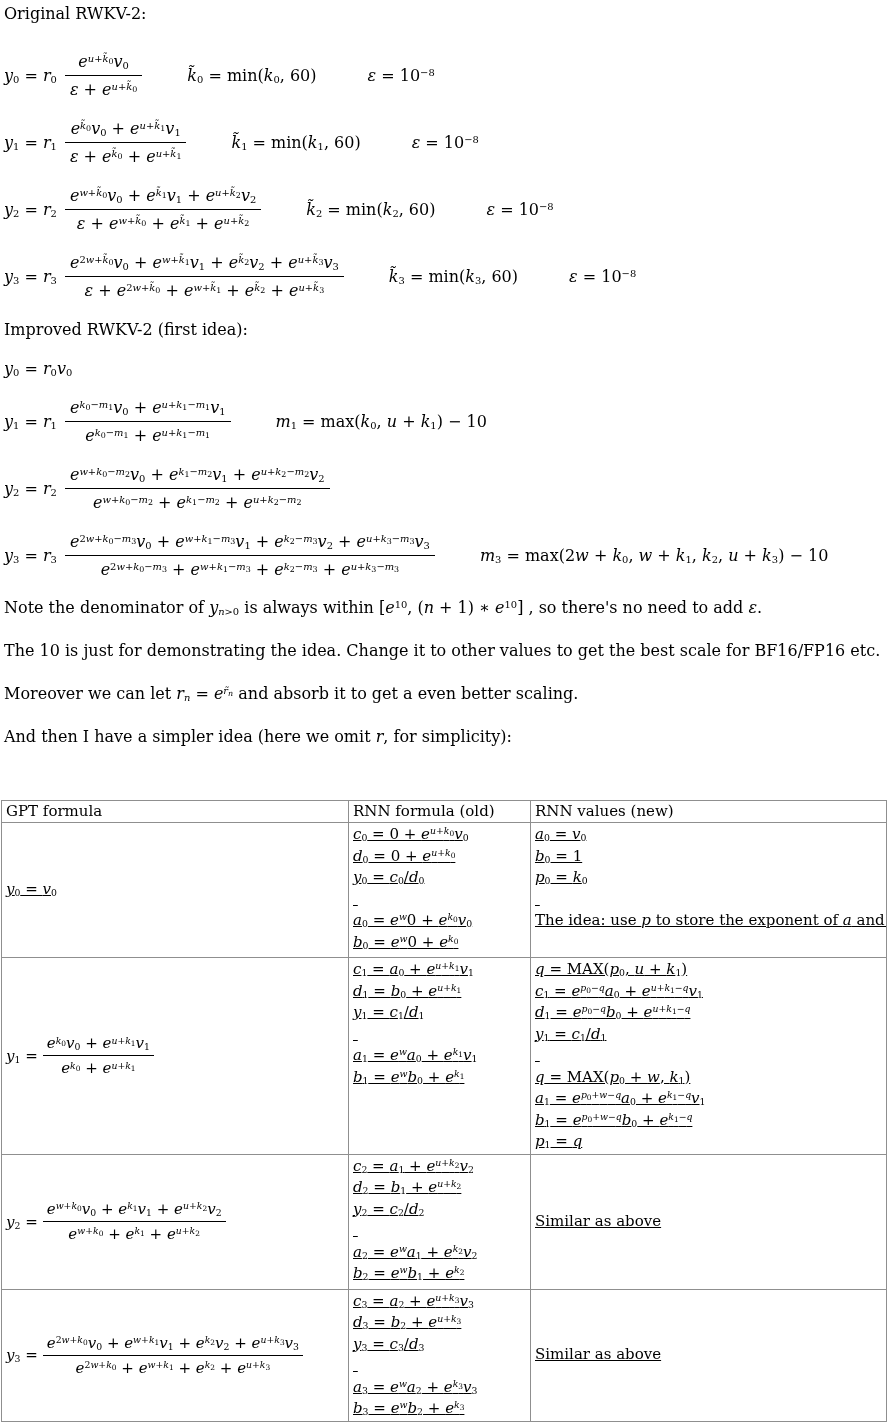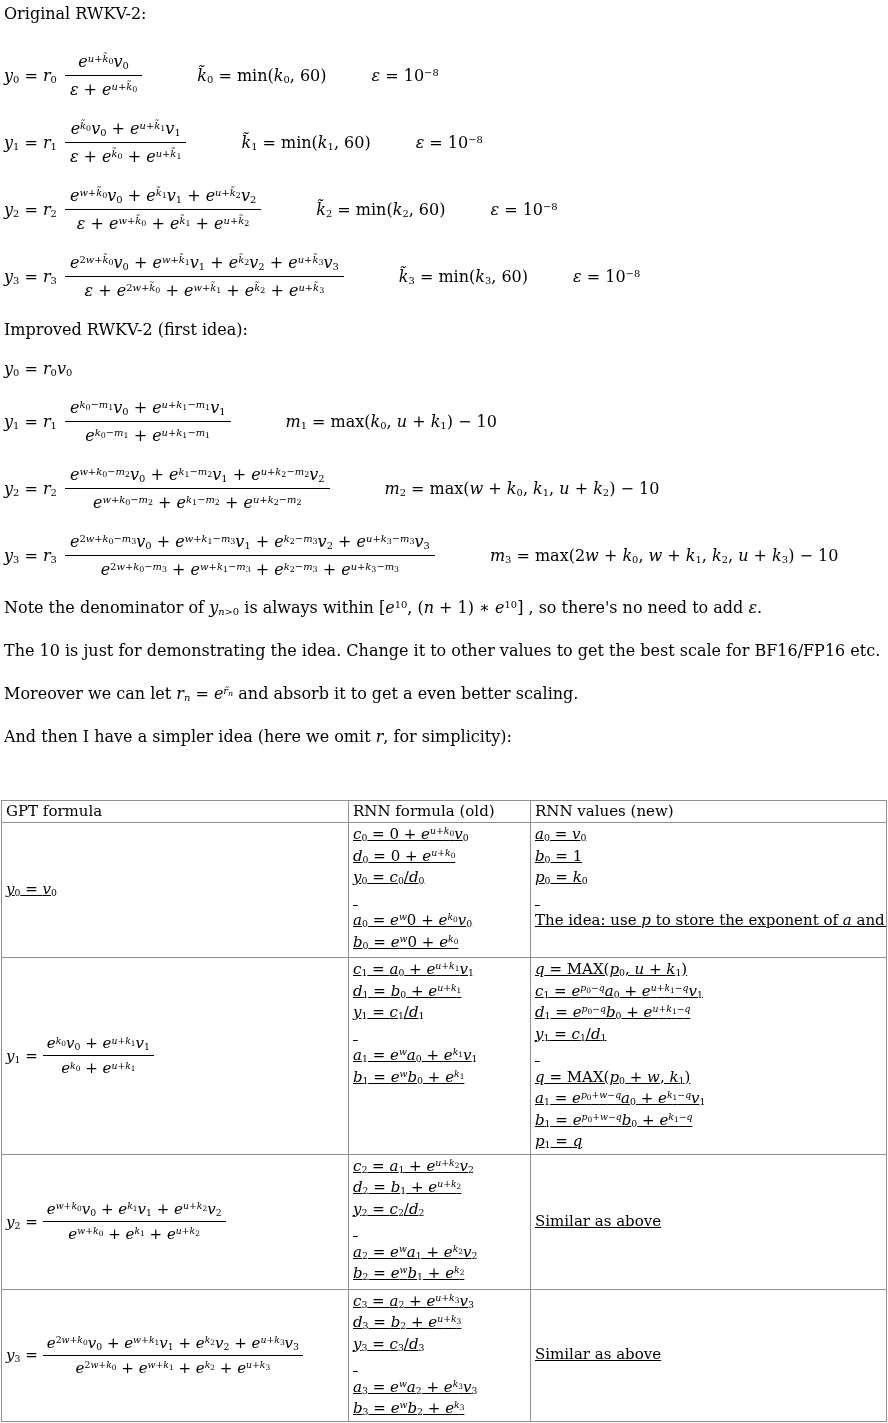--- a/index.html
+++ b/index.html
@@ -16,22 +16,22 @@
   .sec-original .heading { margin-top: 0; margin-bottom: 24px; }
 
   .simple-eq { margin: 14px 0; line-height: 24px; white-space: pre; }
 
   .formula { display: flex; align-items: center; margin: 14px 0; width: fit-content; gap: 25px; }
   .f-main { display: flex; align-items: center; }
   .lhs { margin-right: 8px; white-space: pre; }
   .frac { display: inline-flex; flex-direction: column; align-items: center; }
   .num, .den { line-height: 25px; padding: 0 5px; white-space: pre; text-align: center; }
   .bar { align-self: stretch; height: 0; border-top: 1.5px solid #000; margin: 1px 0; }
-  .cond { margin-left: 30px; white-space: pre; }
-  .eps  { margin-left: 20px; white-space: pre; }
+  .cond { margin-left: 20px; white-space: pre; }
+  .eps  { margin-left: 26px; white-space: pre; }
 
   sup { font-size: .62em; vertical-align: .5em;  line-height: 0; }
   sub { font-size: .62em; vertical-align: -.22em; line-height: 0; }
   sup sub { font-size: .8em; vertical-align: -.3em; }
 
   .notes .note { margin: 0 0 19px; line-height: 24px; }
 
   table.cmp {
     border-collapse: collapse; table-layout: fixed;
     margin-left: 1px; width: 885px; font-size: 15px;
@@ -129,21 +129,20 @@
           </div>
           <div class="formula">
             <span class="f-main">
               <span class="lhs"><i>y</i><sub>2</sub> = <i>r</i><sub>2</sub></span>
               <span class="frac">
                 <span class="num"><i>e</i><sup><i>w</i>+<i>k</i><sub>0</sub>−<i>m</i><sub>2</sub></sup><i>v</i><sub>0</sub> + <i>e</i><sup><i>k</i><sub>1</sub>−<i>m</i><sub>2</sub></sup><i>v</i><sub>1</sub> + <i>e</i><sup><i>u</i>+<i>k</i><sub>2</sub>−<i>m</i><sub>2</sub></sup><i>v</i><sub>2</sub></span>
                 <span class="bar"></span>
                 <span class="den"><i>e</i><sup><i>w</i>+<i>k</i><sub>0</sub>−<i>m</i><sub>2</sub></sup> + <i>e</i><sup><i>k</i><sub>1</sub>−<i>m</i><sub>2</sub></sup> + <i>e</i><sup><i>u</i>+<i>k</i><sub>2</sub>−<i>m</i><sub>2</sub></sup></span>
               </span>
             </span>
-            <span class="cond"><i>m</i><sub>2</sub> = max(<i>w</i> + <i>k</i><sub>0</sub>, <i>k</i><sub>1</sub>, <i>u</i> + <i>k</i><sub>2</sub>) − 10</span>
           </div>
           <div class="formula">
             <span class="f-main">
               <span class="lhs"><i>y</i><sub>3</sub> = <i>r</i><sub>3</sub></span>
               <span class="frac">
                 <span class="num"><i>e</i><sup>2<i>w</i>+<i>k</i><sub>0</sub>−<i>m</i><sub>3</sub></sup><i>v</i><sub>0</sub> + <i>e</i><sup><i>w</i>+<i>k</i><sub>1</sub>−<i>m</i><sub>3</sub></sup><i>v</i><sub>1</sub> + <i>e</i><sup><i>k</i><sub>2</sub>−<i>m</i><sub>3</sub></sup><i>v</i><sub>2</sub> + <i>e</i><sup><i>u</i>+<i>k</i><sub>3</sub>−<i>m</i><sub>3</sub></sup><i>v</i><sub>3</sub></span>
                 <span class="bar"></span>
                 <span class="den"><i>e</i><sup>2<i>w</i>+<i>k</i><sub>0</sub>−<i>m</i><sub>3</sub></sup> + <i>e</i><sup><i>w</i>+<i>k</i><sub>1</sub>−<i>m</i><sub>3</sub></sup> + <i>e</i><sup><i>k</i><sub>2</sub>−<i>m</i><sub>3</sub></sup> + <i>e</i><sup><i>u</i>+<i>k</i><sub>3</sub>−<i>m</i><sub>3</sub></sup></span>
               </span>
             </span>

